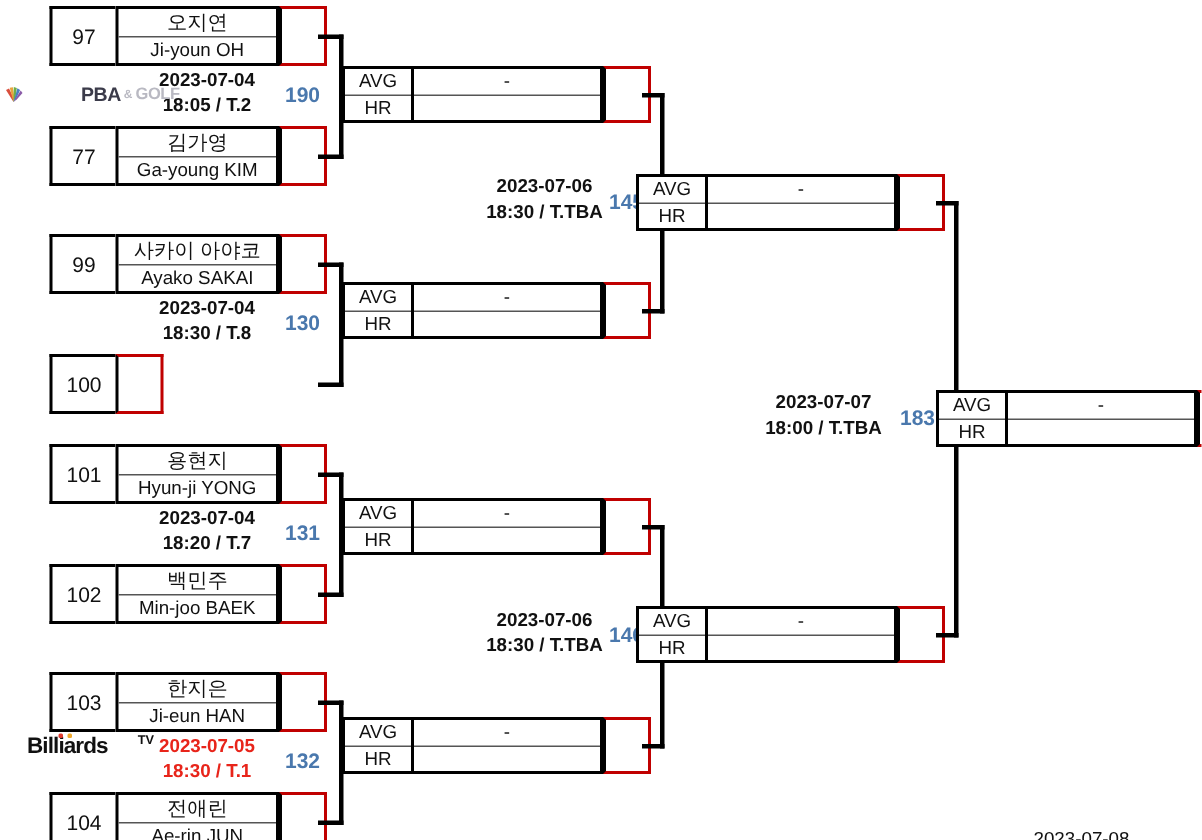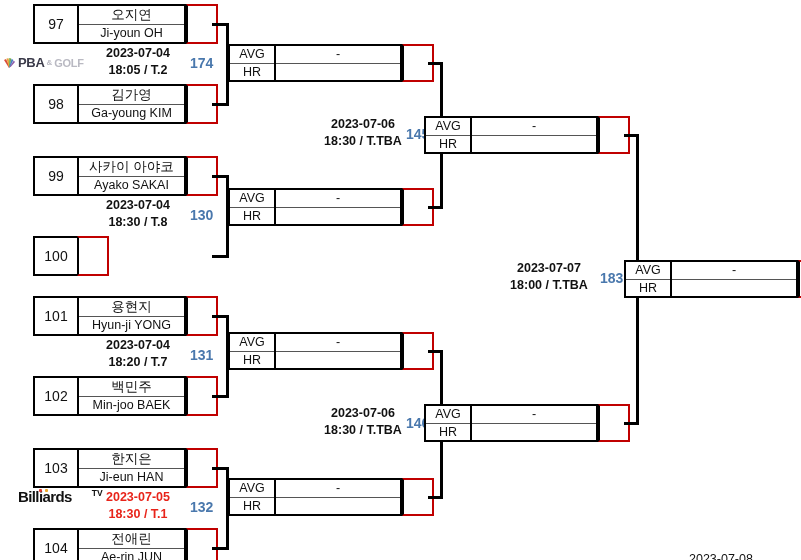--- a/index.html
+++ b/index.html
@@ -71,21 +71,21 @@
   .meta .l2{display:block;}
 
   
   .mno{position:absolute;font-size:14px;font-weight:bold;color:#4a78ad;
        white-space:nowrap;}
 
   
   .logo{position:absolute;}
   .pba{display:flex;align-items:center;gap:2px;}
   .pba .peacock{display:block;}
-  .pba .pba-txt{font-size:13px;font-weight:bold;color:#3b3b4a;letter-spacing:-.3px;}
+  .pba .pba-txt{font-size:13px;font-weight:bold;color:#3b3b4a;letter-spacing:-.3px;margin-left:36px;}
   .pba .amp{font-size:8px;color:#b9b9c2;font-weight:bold;}
   .pba .golf{font-size:11px;font-weight:bold;color:#b9b9c2;letter-spacing:-.3px;}
 
   .btv{position:relative;font-size:15px;font-weight:bold;color:#111;
        letter-spacing:-.6px;font-family:"Liberation Sans",sans-serif;}
   .btv .tv{font-size:8.5px;vertical-align:super;font-weight:bold;letter-spacing:0;margin-left:20px;}
   .btv .dot{position:absolute;width:3px;height:3px;border-radius:1px;}
 
   .bottomtext{position:absolute;font-size:12.5px;color:#111;white-space:nowrap;}
 </style>
@@ -95,21 +95,21 @@
 <div id="bracket">
     <div class="seedblock" style="left: 33px; top: 4px; height: 40px;">
       <div class="seedno">97</div>
       <div class="names">
         <div class="nm-kr">오지연</div>
         <div class="nm-en">Ji-youn OH</div>
       </div>
       <div class="scorebox"></div>
     </div>
     <div class="seedblock" style="left: 33px; top: 84px; height: 40px;">
-      <div class="seedno">98</div>
+      <div class="seedno">77</div>
       <div class="names">
         <div class="nm-kr">김가영</div>
         <div class="nm-en">Ga-young KIM</div>
       </div>
       <div class="scorebox"></div>
     </div>
     <div class="seedblock" style="left: 33px; top: 156px; height: 40px;">
       <div class="seedno">99</div>
       <div class="names">
         <div class="nm-kr">사카이 아야코</div>
@@ -151,21 +151,21 @@
         <div class="nm-kr">전애린</div>
         <div class="nm-en">Ae-rin JUN</div>
       </div>
       <div class="scorebox"></div>
     </div>
     <div class="ln lnh" style="left: 212px; top: 23px; width: 17px;"></div>
     <div class="ln lnh" style="left: 212px; top: 103px; width: 17px;"></div>
     <div class="ln lnv" style="left: 226px; top: 23px; height: 83px;"></div>
     <div class="ln lnh" style="left: 226px; top: 62px; width: 2px;"></div>
     <div class="meta" style="left: 63px; top: 45px; width: 150px;"><span class="l1">2023-07-04</span><span class="l2">18:05 / T.2</span></div>
-    <div class="mno" style="left: 190px; top: 55px;">174</div>
+    <div class="mno" style="left: 190px; top: 55px;">190</div>
     <div class="ln lnh" style="left: 212px; top: 175px; width: 17px;"></div>
     <div class="ln lnh" style="left: 212px; top: 255px; width: 17px;"></div>
     <div class="ln lnv" style="left: 226px; top: 175px; height: 83px;"></div>
     <div class="ln lnh" style="left: 226px; top: 206px; width: 2px;"></div>
     <div class="meta" style="left: 63px; top: 197px; width: 150px;"><span class="l1">2023-07-04</span><span class="l2">18:30 / T.8</span></div>
     <div class="mno" style="left: 190px; top: 207px;">130</div>
     <div class="ln lnh" style="left: 212px; top: 315px; width: 17px;"></div>
     <div class="ln lnh" style="left: 212px; top: 395px; width: 17px;"></div>
     <div class="ln lnv" style="left: 226px; top: 315px; height: 83px;"></div>
     <div class="ln lnh" style="left: 226px; top: 350px; width: 2px;"></div>

